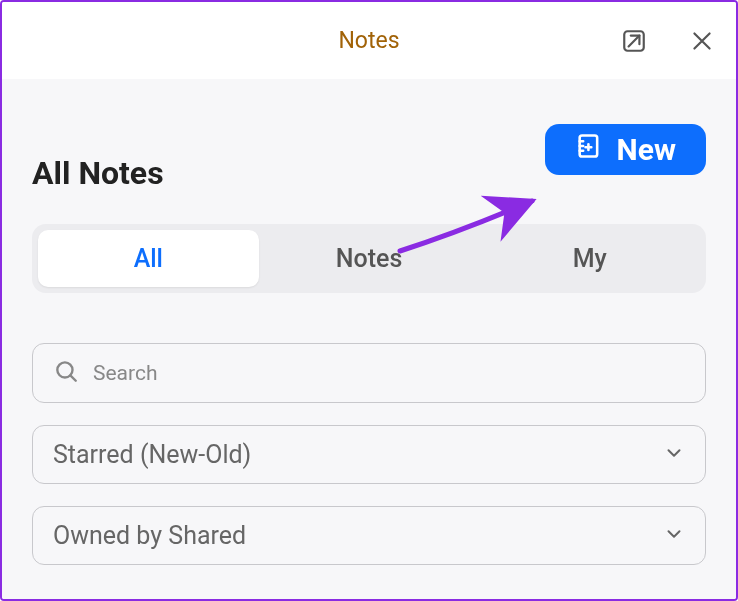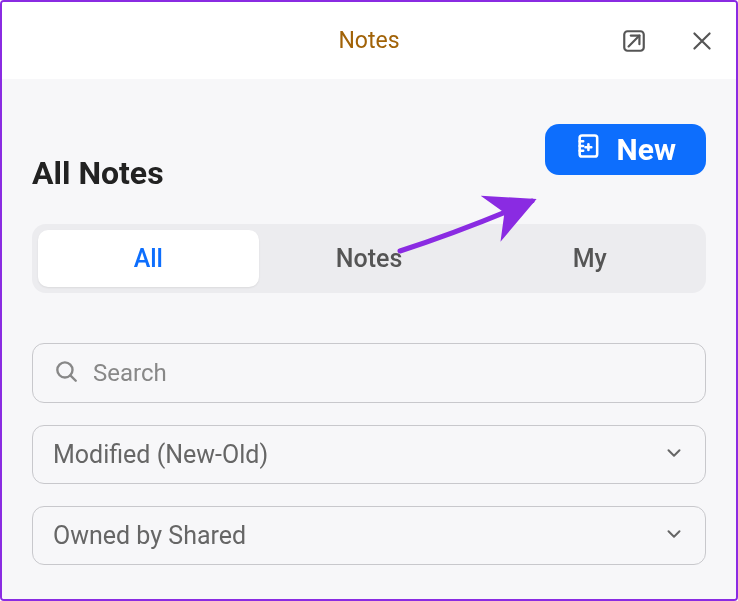--- a/index.html
+++ b/index.html
@@ -17,21 +17,21 @@
     
     .new-btn { background: #0d6efd; color: #fff; border: none; border-radius: 14px; padding: 8px 30px; font-size: 30px; font-weight: 700; display: flex; align-items: center; gap: 14px; cursor: pointer; }
     .new-btn svg { width: 28px; height: 28px; }
     
     .tabs { background: #ececef; border-radius: 14px; padding: 6px; display: flex; margin-bottom: 50px; }
     .tab { flex: 1; text-align: center; padding: 14px 0; font-size: 25px; font-weight: 500; color: #555; cursor: pointer; border-radius: 10px; }
     .tab.active { background: #fff; color: #0d6efd; box-shadow: 0 1px 2px rgba(0,0,0,0.08); }
     
     .field { width: 100%; border: 1.5px solid #c8c8cc; border-radius: 12px; background: transparent; padding: 14px 20px; display: flex; align-items: center; cursor: pointer; margin-bottom: 22px; }
     .field-text { font-size: 25px; color: #666; flex: 1; }
-    .search-input { border: none; background: transparent; outline: none; font-size: 24px; color: #14532d; flex: 1; margin-left: 14px; }
+    .search-input { border: none; background: transparent; outline: none; font-size: 21px; color: #14532d; flex: 1; margin-left: 14px; }
     .search-input::placeholder { color: #888; }
     .search-icon { color: #888; }
     .chevron { color: #666; }
     
     .annotation-arrow { position: absolute; left: 390px; top: 112px; pointer-events: none; }
   </style>
 </head>
 <body>
 
 <div class="titlebar">
@@ -78,21 +78,21 @@
     <span class="search-icon">
       <svg viewBox="0 0 24 24" width="26" height="26" fill="none" stroke="currentColor" stroke-width="2.2" stroke-linecap="round">
         <circle cx="11" cy="11" r="7"></circle>
         <path d="M21 21l-5-5"></path>
       </svg>
     </span>
     <input class="search-input" placeholder="Search" style="">
   </div>
 
   <div class="field">
-    <span class="field-text">Modified (New-Old)</span>
+    <span class="field-text">Starred (New-Old)</span>
     <span class="chevron">
       <svg viewBox="0 0 24 24" width="22" height="22" fill="none" stroke="currentColor" stroke-width="2.2" stroke-linecap="round" stroke-linejoin="round">
         <path d="M6 9l6 6 6-6"></path>
       </svg>
     </span>
   </div>
 
   <div class="field">
     <span class="field-text">Owned by Shared</span>
     <span class="chevron">

